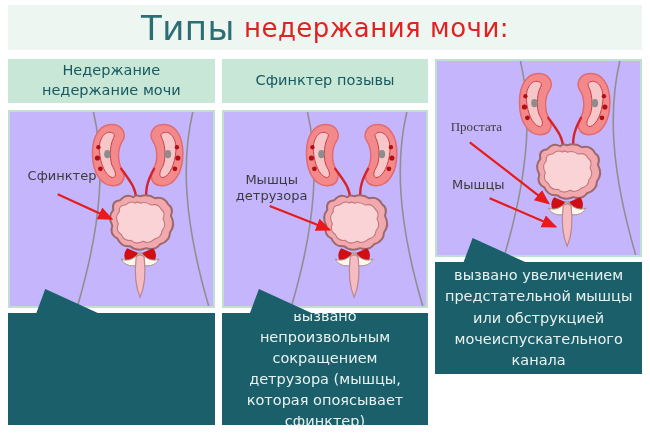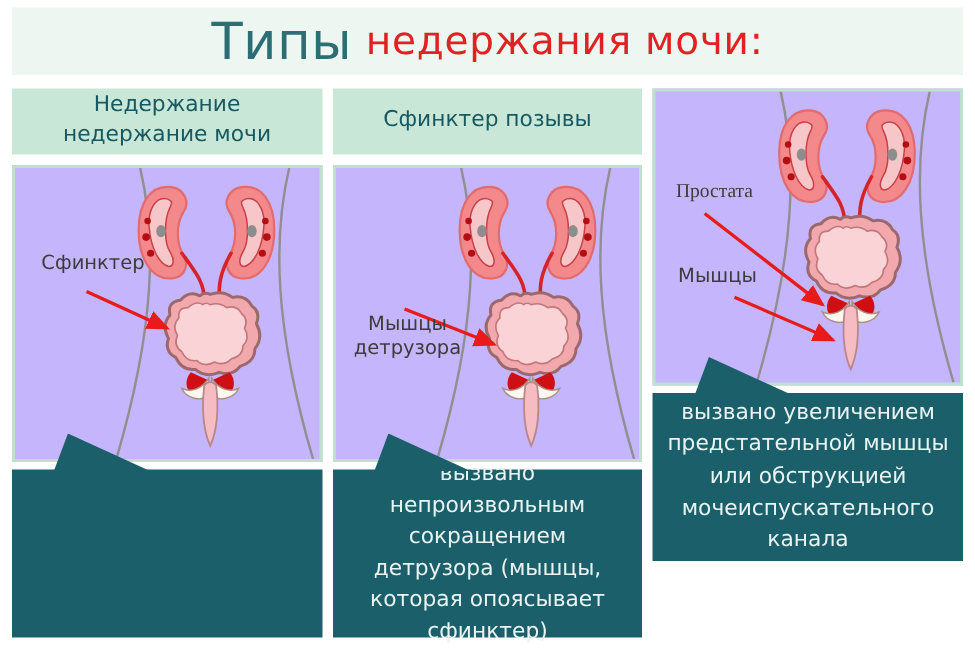--- a/index.html
+++ b/index.html
@@ -108,21 +108,21 @@
       </div>
     </div>
 
     <div class="col">
       <div class="col-header">Сфинктер позывы</div>
       <div class="panel">
         <svg class="anatomy-svg" viewBox="0 0 204 198" preserveAspectRatio="none">
           <use href="#anatomy"></use>
           <line x1="46" y1="96" x2="106" y2="120" stroke="#e81a1a" stroke-width="2.2" marker-end="url(#arrowhead)"></line>
         </svg>
-        <div class="panel-label" style="left:4px; top:60px; width:88px;margin-top:37px;">Мышцы детрузора</div>
+        <div class="panel-label" style="left:4px; top:60px; width:88px;">Мышцы детрузора</div>
       </div>
       <div class="desc">
         <div class="wedge"></div>
         <span>вызвано непроизвольным сокращением детрузора (мышцы, которая опоясывает сфинктер)</span>
       </div>
     </div>
 
     <div class="col">
       <div class="panel">
         <svg class="anatomy-svg" viewBox="0 0 204 198" preserveAspectRatio="none">

